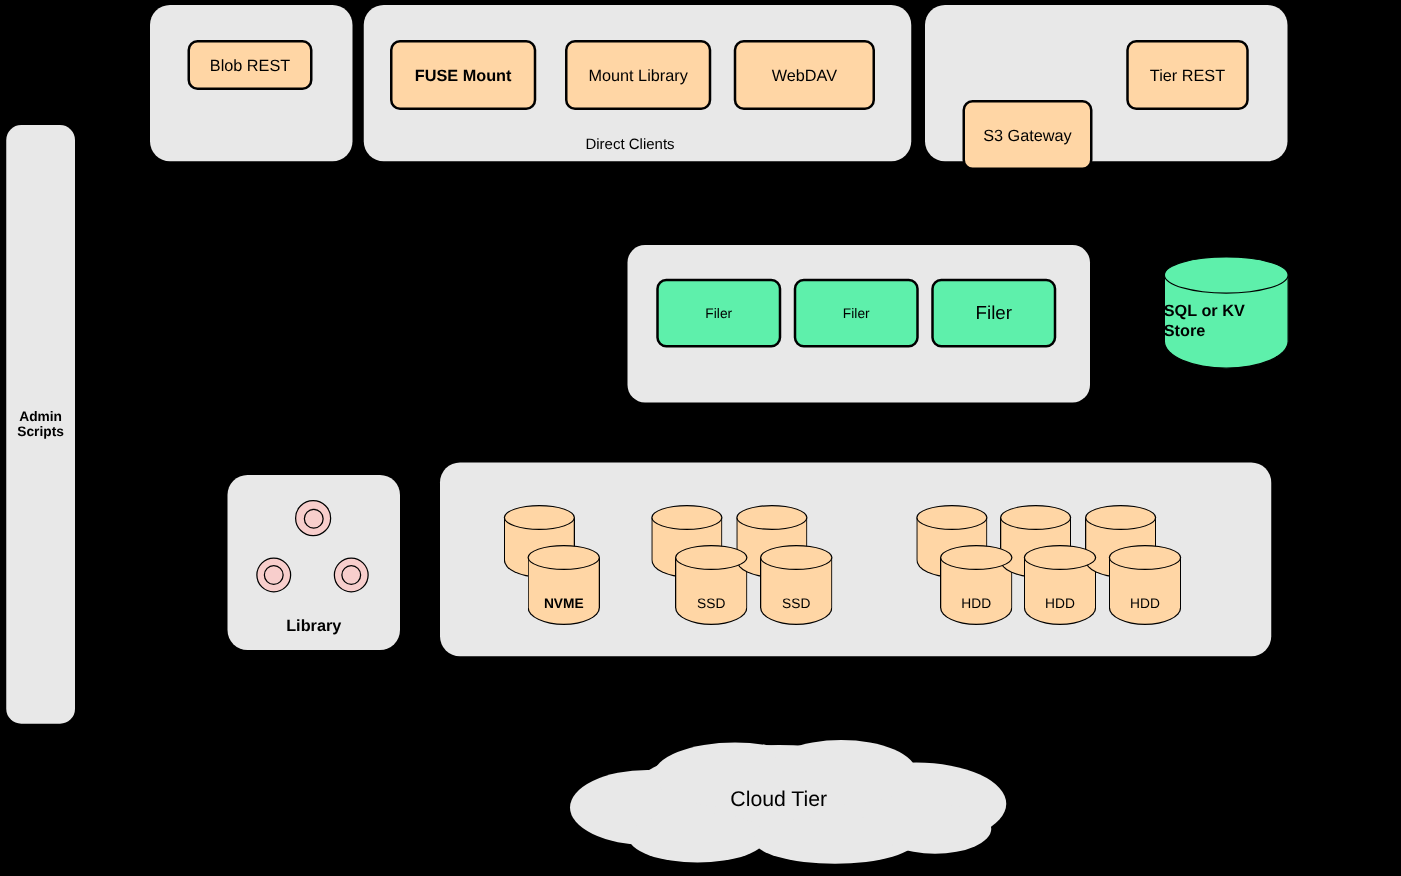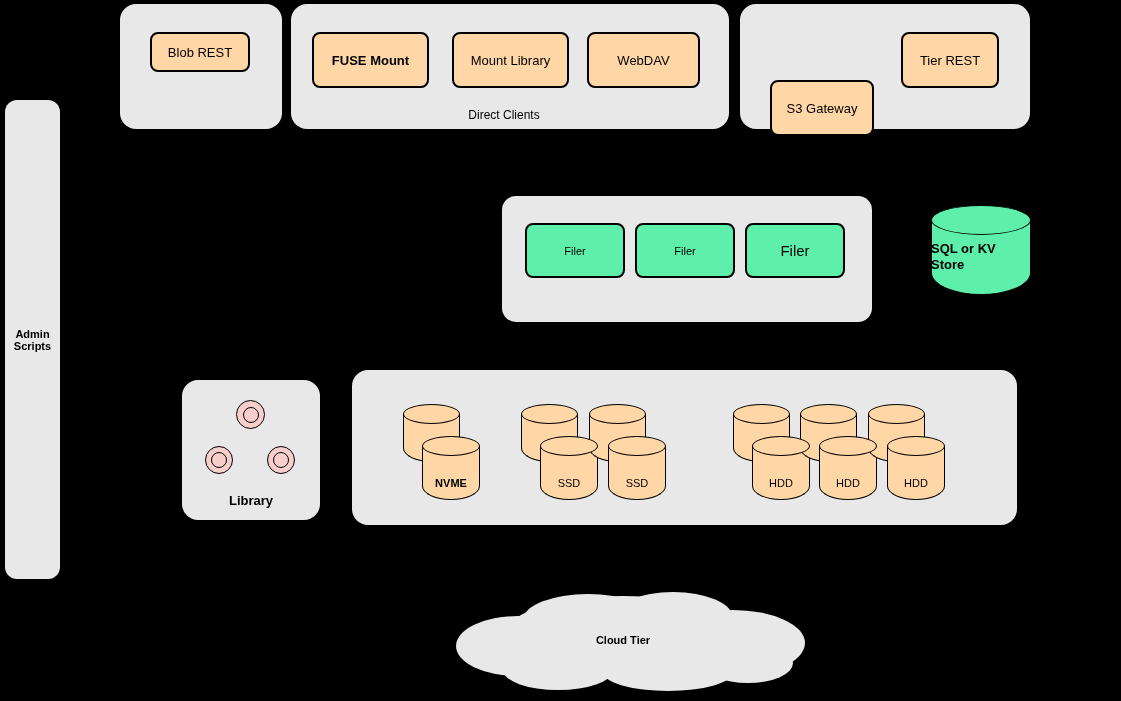--- a/index.html
+++ b/index.html
@@ -59,21 +59,21 @@
     border:1.7px solid #000; background:#f8cecc; box-sizing:border-box;
   }
   .masters-label {
     position:absolute; left:0; right:0; bottom:12px; text-align:center;
     font-weight:bold; font-size:13px;
   }
   .cloud-wrap { position:absolute; left:438px; top:588px; width:370px; height:104px; }
   .cloud-wrap svg { position:absolute; inset:0; }
   .cloud-label {
     position:absolute; inset:0; display:flex; align-items:center; justify-content:center;
-    font-weight:bold; font-size:11px; z-index:2;
+    font-weight:normal; font-size:17px; z-index:2;
   }
 </style>
 </head>
 <body>
 
 <div class="canvas">
 
   <div class="panel" style="left:5px;top:100px;width:55px;height:479px;border-radius:12px;">
     <div class="center-label">
       <span class="pre bold f11">Admin

